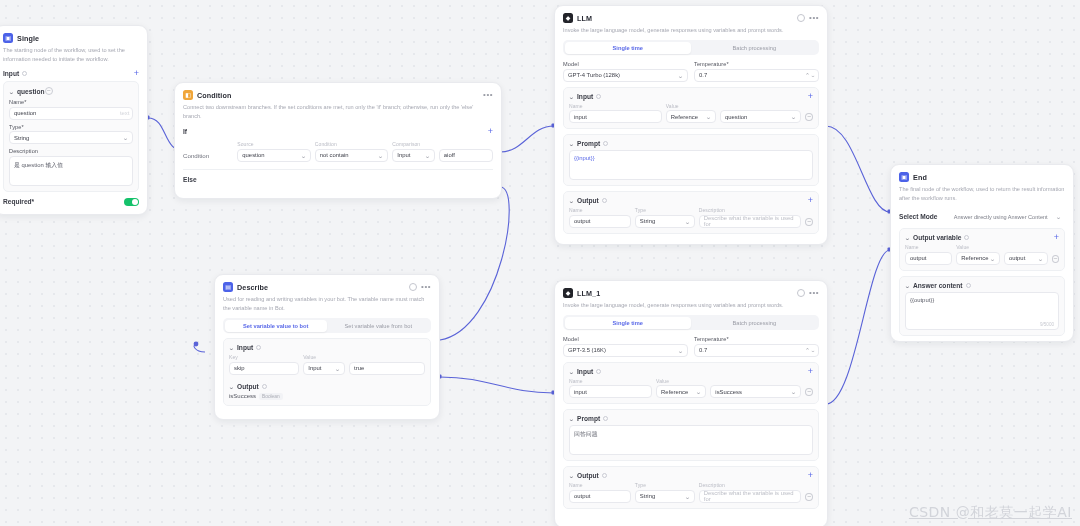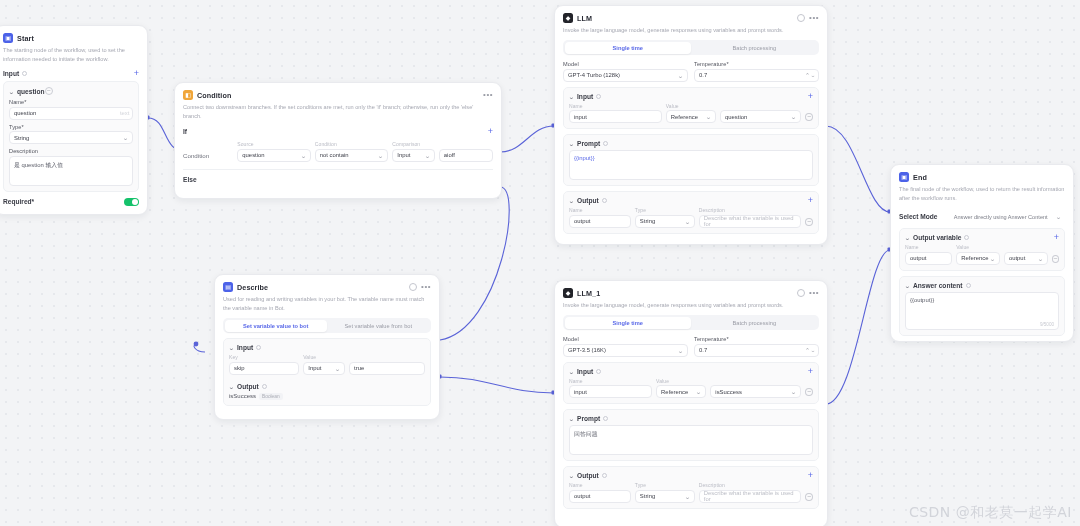--- a/index.html
+++ b/index.html
@@ -73,20 +73,21 @@
 
   .badge { font-size: 4.8px; color: #a9abb4; background: #f2f3f6; border-radius: 2px; padding: 1px 3px; margin-left: 3px; }
   .minus { width: 8px; height: 8px; border-radius: 50%; border: 1px solid #cbcdd4; color: #aeb0b8; font-size: 7px; line-height: 6px; text-align: center; }
   .branch-lbl { font-size: 6.6px; font-weight: 700; color: #3a3c46; }
   .divider { height: 1px; background: #eef0f3; }
 
   #watermark {
     position: absolute; right: 8px; bottom: 4px;
     font-size: 14px; color: #d2d4da; letter-spacing: .5px;
     font-family: "DejaVu Sans", sans-serif;
+    text-decoration: underline;
   }
 </style>
 </head>
 <body>
 
 <div id="canvas">
 
   <svg id="edges">
     <path d="M148,118 C168,118 162,152 186,152" fill="none" stroke="#5a63d8" stroke-width="1.1"></path>
     <path d="M500,152 C524,152 530,126 554,126" fill="none" stroke="#5a63d8" stroke-width="1.1"></path>
@@ -107,21 +108,21 @@
     <rect x="887.5" y="209.5" width="4" height="4" rx="1" fill="#5a63d8"></rect>
     <rect x="887.5" y="247.5" width="4" height="4" rx="1" fill="#5a63d8"></rect>
     <circle cx="196" cy="344" r="2.4" fill="#5a63d8"></circle>
   </svg>
 
   <div class="node" style="left:-6px; top:25px; width:154px; height:190px;">
     <div class="nhead">
       <span class="nicon start">
           <span>▣</span>
         </span>
-      <span class="ntitle">Start</span>
+      <span class="ntitle">Single</span>
     </div>
     <div class="ndesc">The starting node of the workflow, used to set the information needed to initiate the workflow.</div>
     <div class="row-bar" style="margin-top:6px;">
       <span class="sec-label">
         <span>Input</span>
         <i class="info-o"></i>
       </span>
       <span class="plus">+</span>
     </div>
     <div class="panel" style="margin-top:4px; padding:5px;">

